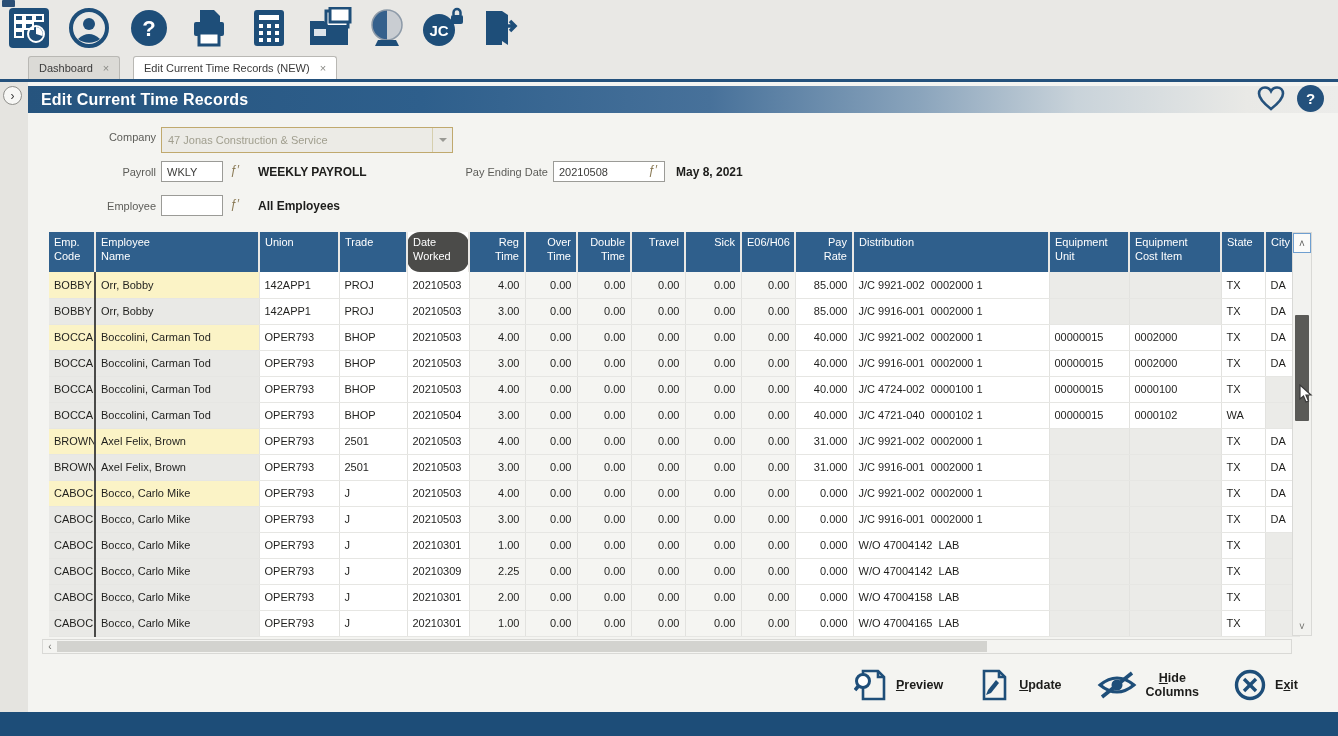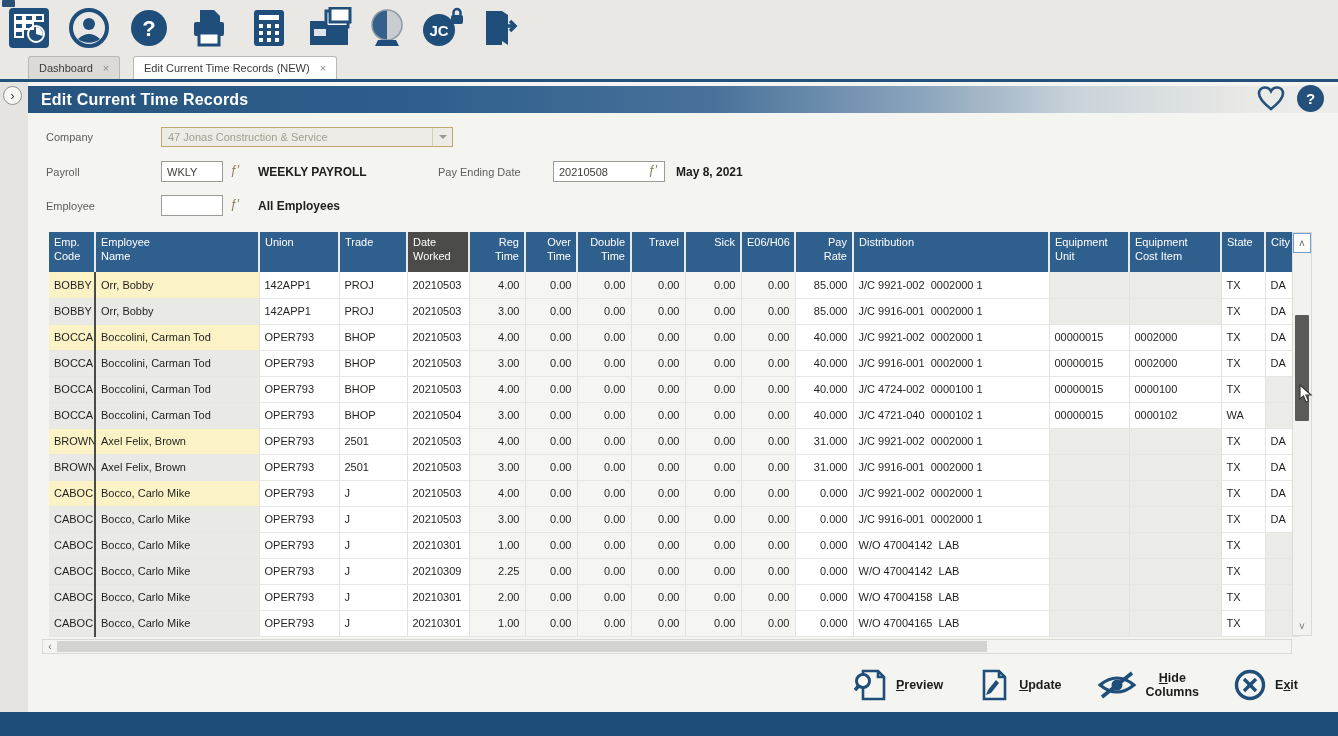--- a/index.html
+++ b/index.html
@@ -32,39 +32,39 @@
   .titlebar { position:absolute; left:28px; top:86px; width:1310px; height:27px;
               background:linear-gradient(90deg,#26547e 0%,#2e5f8c 30%,#47719a 52%,#8aa4bc 68%,#c9d3da 80%,#e9e9e6 93%,#ececea 100%);
               display:flex; align-items:center; }
   .titlebar .title { color:#ffffff; font-weight:bold; font-size:16px; padding-left:13px; letter-spacing:.2px; }
   .fav-heart { position:absolute; left:1256px; top:84px; width:30px; height:30px; cursor:pointer; }
   .help-round { position:absolute; left:1297px; top:85px; width:27px; height:27px; border-radius:50%;
                 background:#24517c; color:#fff; font-weight:bold; font-size:15px;
                 display:flex; align-items:center; justify-content:center; cursor:pointer; }
 
   
-  .flabel { position:absolute; font-size:11px; color:#5c5c58; width:110px; }
+  .flabel { position:absolute; font-size:11px; color:#5c5c58; text-align:right; width:110px; }
   .finput { position:absolute; height:21px; background:#fff; border:1px solid #9b9b97; font-size:11px;
             color:#3c3c3a; padding:0 5px; display:flex; align-items:center; }
   .fbold { position:absolute; font-size:12px; font-weight:bold; color:#1d1d1b; }
   .lookup { position:absolute; font-size:12px; font-style:italic; color:#8b7b57; cursor:pointer; }
-  .combo { position:absolute; left:161px; top:127px; width:292px; height:20px; background:#eceb e6;
+  .combo { position:absolute; left:161px; top:127px; width:292px; height:26px; background:#eceb e6;
            background:#ecebe6; border:1px solid #c0a96e; display:flex; align-items:center; }
   .combo .val { flex:1; font-size:11px; color:#a09e8e; padding-left:6px; white-space:nowrap; overflow:hidden; }
   .combo .arrowbox { width:20px; height:100%; border-left:1px solid #d6cfae; display:flex; align-items:center; justify-content:center; }
   .combo .arrowbox span { border:4px solid transparent; border-top-color:#9a9a94; margin-top:4px; }
 
   
   .table-wrap { position:absolute; left:42px; top:232px; width:1250px; height:404px; background:#fff;margin-left:7px; }
   table.grid { border-collapse:collapse; table-layout:fixed; width:1250px; }
   .grid th { background:#2f5f8c; color:#fff; font-size:11px; font-weight:normal; text-align:left;
              vertical-align:top; padding:3px 5px; height:40px; white-space:pre-line; line-height:1.3;
              border-right:2px solid #e9e8e5; cursor:pointer; }
   .grid th.ar { text-align:right; }
-  .grid th.sel { background:#4b4b49; }
+  .grid th.sel { background:#4b4b49;border-radius:13px; }
   .grid td { font-size:11px; color:#1f1f1d; background:#fff; height:26px; padding:1px 5px;
              border-right:1px solid #e2e2df; border-bottom:1px solid #e6e6e3; white-space:pre;
              overflow:hidden; cursor:default; }
   .grid td.ar { text-align:right; }
   .grid td.code { border-right:2px solid #4a4a48; }
   .grid td.hl  { background:#fbf3c6; }
   .grid td.dim { background:#e9e9e6; }
   .grid td.shade { background:#f5f5f2; }
   .grid td.emp { background:#ebebe8; }
 

